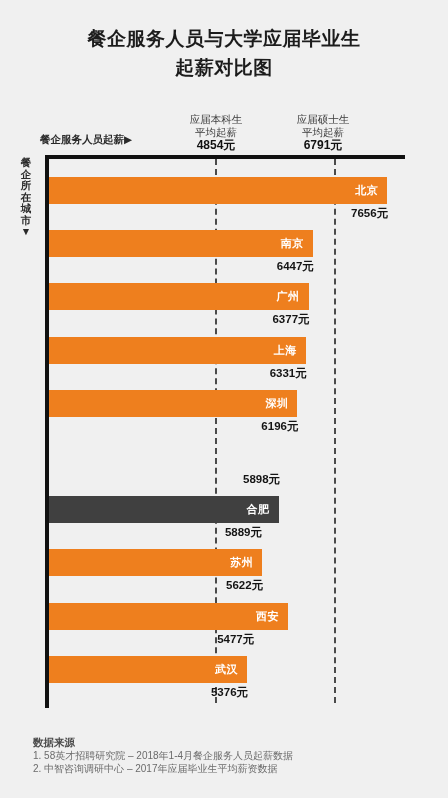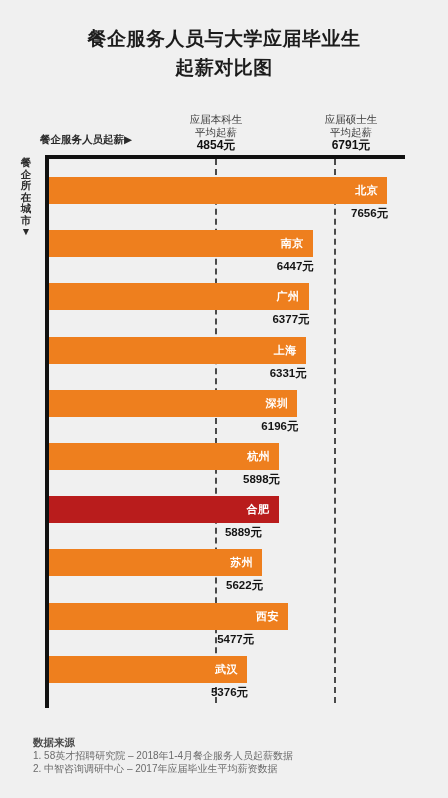--- a/index.html
+++ b/index.html
@@ -182,21 +182,21 @@
   </div>
 
   <div id="series-caption">餐企服务人员起薪▶</div>
 
   <div class="ref-header" id="ref-header-0" style="left: 161px; top: 113px;">
     <span class="rh-l1">应届本科生</span>
     <span class="rh-l2">平均起薪</span>
     <span class="rh-val">4854元</span>
   </div>
 
-  <div class="ref-header" id="ref-header-1" style="left: 296px; top: 113px;">
+  <div class="ref-header" id="ref-header-1" style="left: 268px; top: 113px;">
     <span class="rh-l1">应届硕士生</span>
     <span class="rh-l2">平均起薪</span>
     <span class="rh-val">6791元</span>
   </div>
 
   <div id="y-axis-caption">
       <span>餐</span>
       <span>企</span>
       <span>所</span>
       <span>在</span>
@@ -237,27 +237,24 @@
           </div>
           <span class="bar-value" style="left: 257.74px;">6331元</span>
         </div>
         <div class="bar-row" style="top: 234.8px; width: 399px;">
           <div class="bar" style="width: 248.446px; background: rgb(238, 127, 30);">
             <span class="bar-city">深圳</span>
           </div>
           <span class="bar-value" style="left: 249.446px;">6196元</span>
         </div>
         <div class="bar-row" style="top: 288px; width: 399px;">
-          <div class="bar" style="width: 230.138px; background: rgb(238, 127, 30);">
-            <span class="bar-city">杭州</span>
-          </div>
           <span class="bar-value" style="left: 231.138px;">5898元</span>
         </div>
         <div class="bar-row" style="top: 341.2px; width: 399px;">
-          <div class="bar" style="width: 229.585px; background: #b91c1c;">
+          <div class="bar" style="width: 229.585px; background: #404040;">
             <span class="bar-city">合肥</span>
           </div>
           <span class="bar-value" style="left: 213px;">5889元</span>
         </div>
         <div class="bar-row" style="top: 394.4px; width: 399px; padding-left: 21px;">
           <div class="bar" style="width: 213.182px; background: rgb(238, 127, 30);">
             <span class="bar-city">苏州</span>
           </div>
           <span class="bar-value" style="left: 214.182px;">5622元</span>
         </div>

